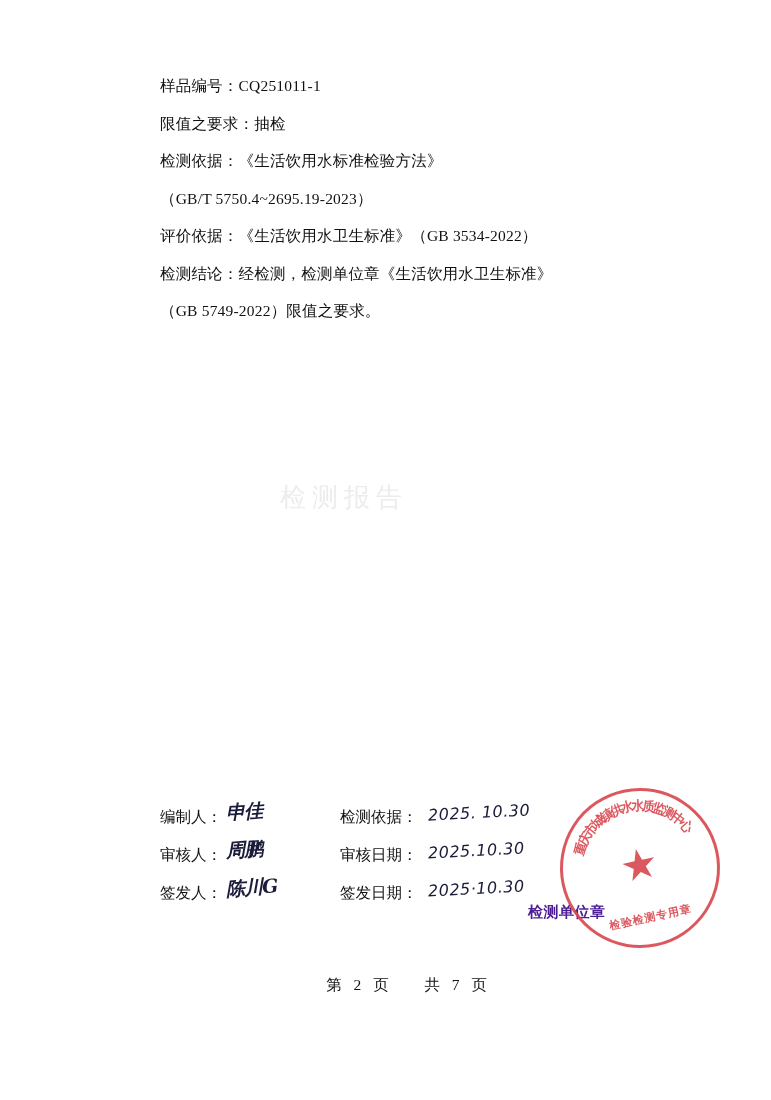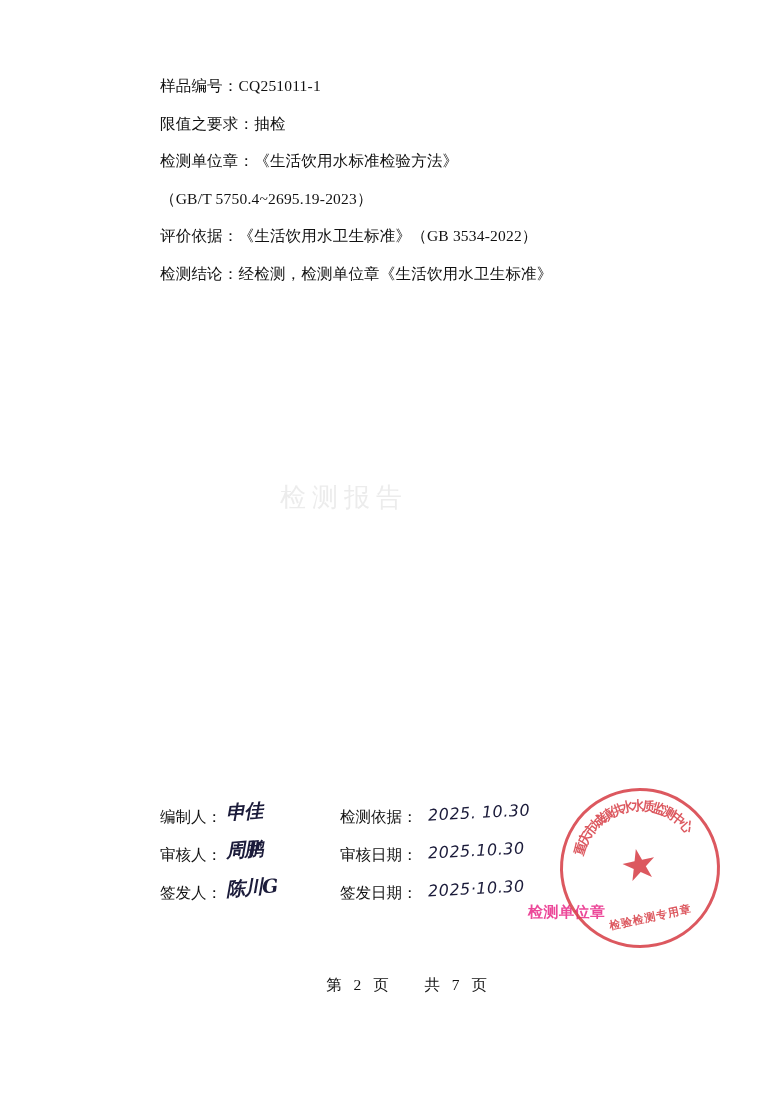--- a/index.html
+++ b/index.html
@@ -95,21 +95,21 @@
     transform: rotate(-3deg);
     letter-spacing: 0.5px;
   }
   .seal-caption {
     position: absolute;
     left: 368px;
     top: 60px;
     font-size: 15px;
     font-weight: bold;
     letter-spacing: 0.5px;
-    color: #ec4899;
+    color: #4c1d95;
   }
 
   
   .seal {
     position: absolute;
     left: 560px;
     top: 788px;
     width: 160px;
     height: 160px;
     transform: rotate(-12deg);
@@ -178,24 +178,25 @@
   .footer span { margin: 0 2px; }
 </style>
 </head>
 <body>
 
 <div class="page">
 
   <div class="info-block">
     <div class="info-line">样品编号：CQ251011-1</div>
     <div class="info-line">限值之要求：抽检</div>
-    <div class="info-line">检测单位章：《生活饮用水标准检验方法》</div>
+    <div class="info-line">检测依据：《生活饮用水标准检验方法》</div>
     <div class="info-line indent">（GB/T 5750.4~2695.19-2023）</div>
     <div class="info-line">评价依据：《生活饮用水卫生标准》（GB 3534-2022）</div>
     <div class="info-line">检测结论：经检测，检测单位章《生活饮用水卫生标准》</div>
+    <div class="info-line indent">（GB 5749-2022）限值之要求。</div>
   </div>
 
   <div class="ghost">检测报告</div>
 
   <div class="sign-area">
 
     <div class="sign-row">
       <span class="sign-label">编制人：</span>
       <span class="sign-script" style="left:66px;">申佳</span>
       <span class="date-label">检测依据：</span>

